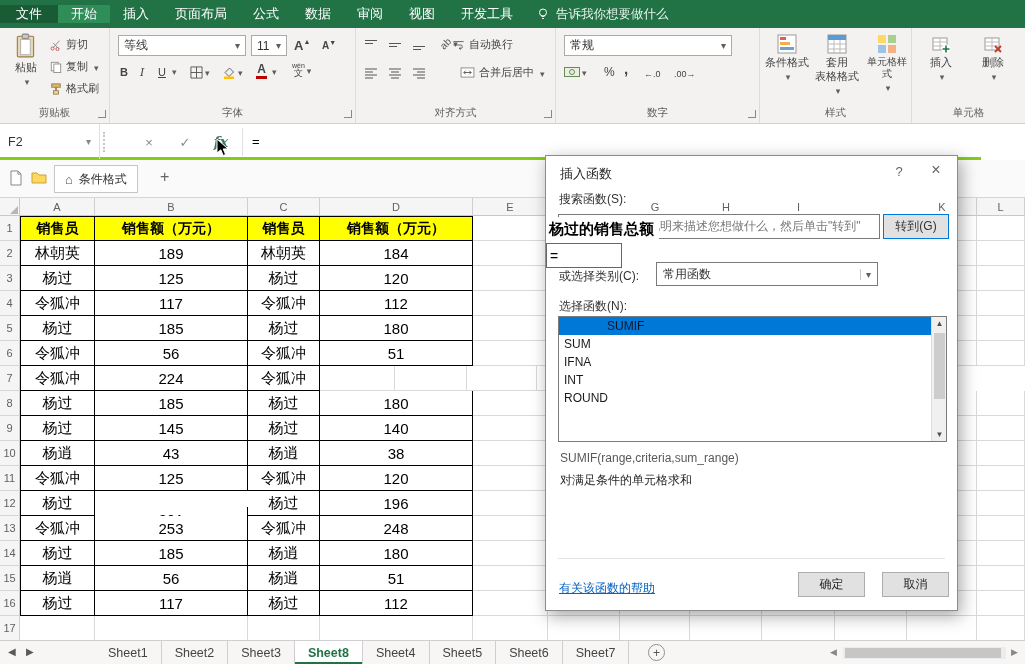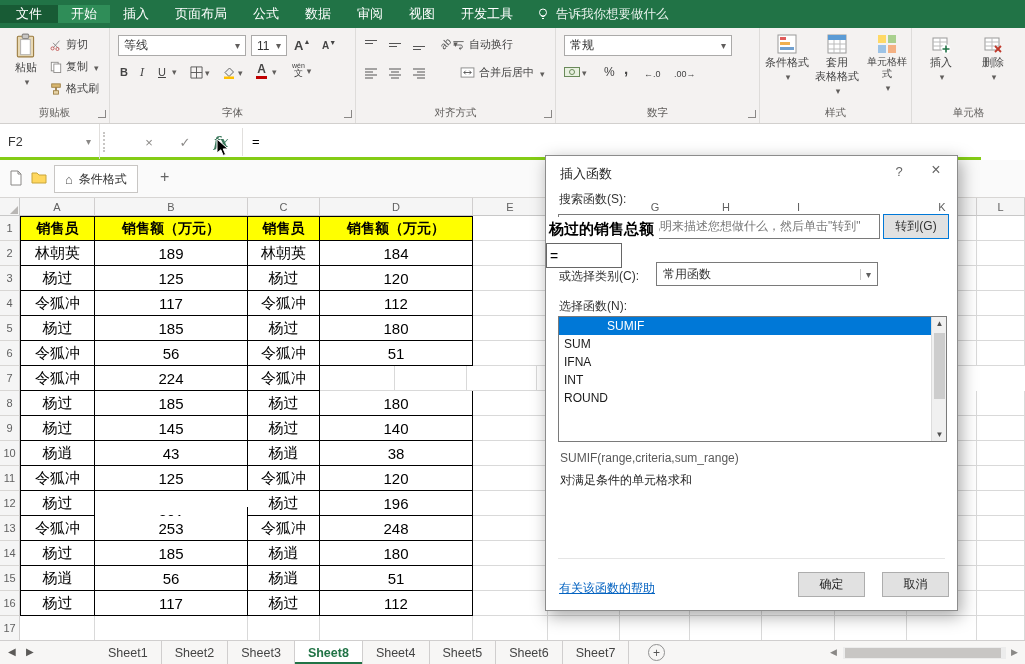--- a/index.html
+++ b/index.html
@@ -78,21 +78,21 @@
 #dlg-input{position:absolute;left:12px;top:58px;width:322px;height:25px;border:1px solid #7a7a7a;background:#fff;display:flex;align-items:center;padding:0 5px;overflow:hidden;}
 #dlg-input span{color:#767676;white-space:nowrap;font-size:12px;}
 #dlg-go{position:absolute;left:337px;top:58px;width:66px;height:25px;border:1px solid #0078d7;background:#e1e1e1;display:flex;align-items:center;justify-content:center;}
 #dlg-cat-label{position:absolute;left:13px;top:112px;}
 #dlg-cat{position:absolute;left:110px;top:106px;width:222px;height:24px;border:1px solid #7a7a7a;background:#fff;display:flex;align-items:center;padding:0 6px;}
 #dlg-cat::after{content:"▾";margin-left:auto;color:#606060;border-left:1px solid #c8c8c8;padding-left:5px;font-size:10px;}
 #dlg-select-label{position:absolute;left:13px;top:142px;}
 #funcbox{position:absolute;left:12px;top:160px;width:389px;height:126px;border:1px solid #7a7a7a;background:#fff;overflow:hidden;}
 #funclist{position:absolute;left:0;top:0;right:15px;}
 .fitem{height:18px;line-height:18px;padding-left:5px;font-size:12px;color:#1a1a1a;font-family:"Liberation Sans",sans-serif;}
-.fitem.sel{background:#0078d7;color:#ffffff;padding-left:48px;}
+.fitem.sel{background:#0078d7;color:#0f172a;padding-left:48px;}
 #fscroll{position:absolute;right:0;top:0;width:15px;height:124px;background:#f0f0f0;border-left:1px solid #dcdcdc;}
 #fscroll .arr{position:absolute;left:0;width:15px;text-align:center;font-size:8px;color:#505050;}
 #fthumb{position:absolute;left:2px;top:16px;width:11px;height:66px;background:#cdcdcd;}
 #dlg-sig{position:absolute;left:14px;top:295px;color:#595959;}
 #dlg-desc{position:absolute;left:14px;top:316px;color:#262626;}
 #dlg-sep{position:absolute;left:12px;right:12px;top:402px;border-top:1px solid #e5e5e5;}
 #dlg-link{position:absolute;left:13px;top:424px;color:#0563c1;text-decoration:underline;}
 .dlg-btn{position:absolute;top:416px;width:67px;height:25px;border:1px solid #adadad;background:#e1e1e1;display:flex;align-items:center;justify-content:center;color:#262626;}
 #dlg-ok{left:252px;}
 #dlg-cancel{left:336px;}

